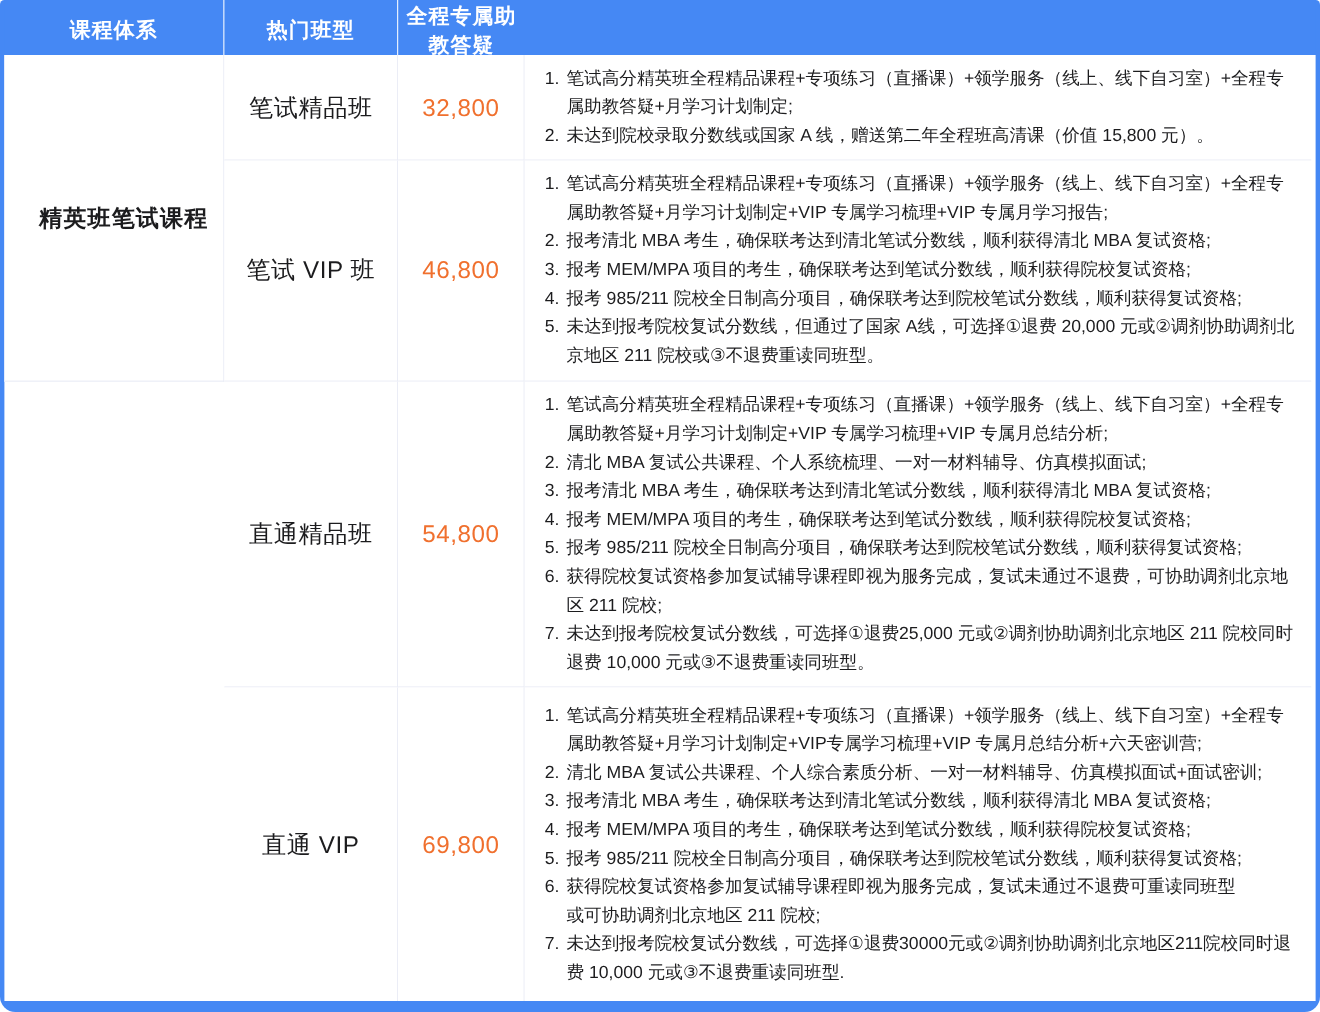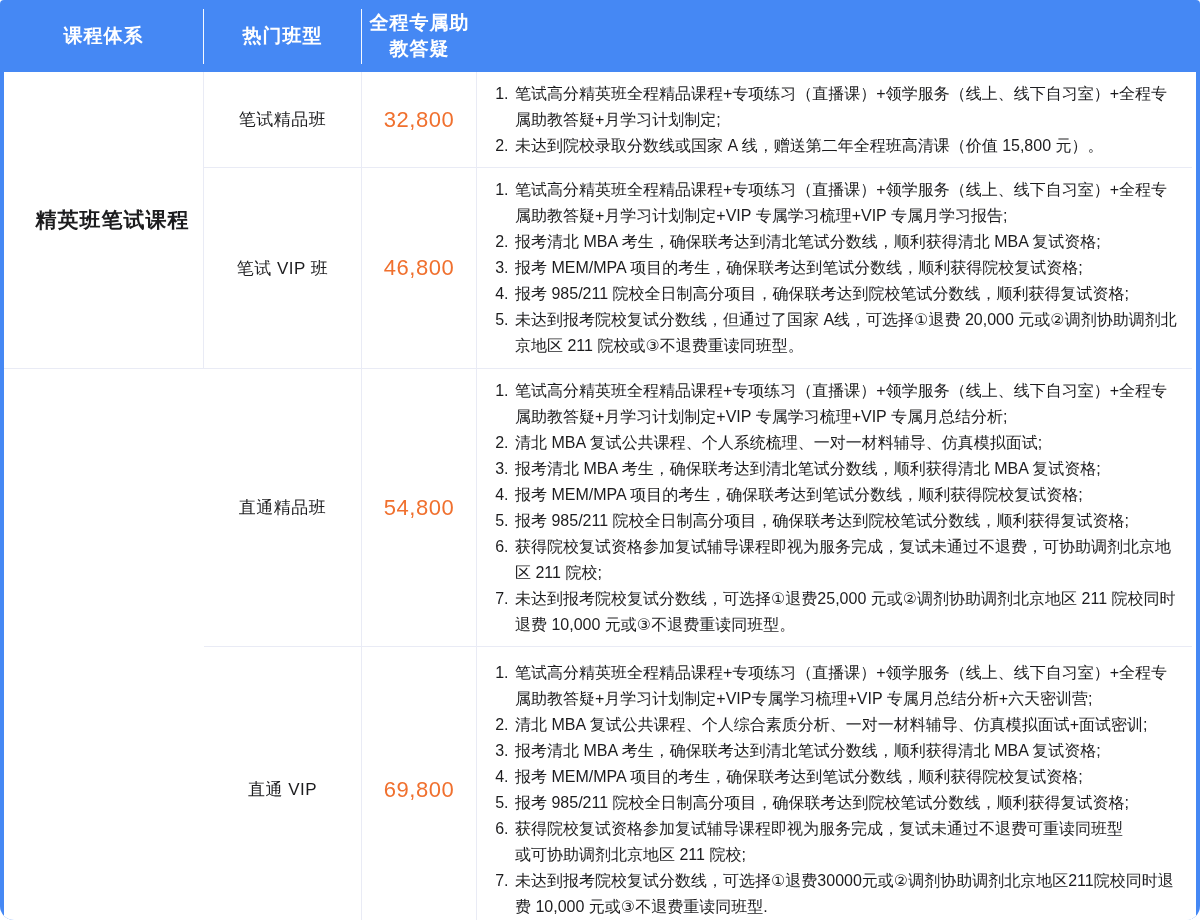--- a/index.html
+++ b/index.html
@@ -15,21 +15,21 @@
   .frame{
     width:1200px;height:920px;
     background:var(--header_bg);
     padding:0 4px 5px 4px;
     border-radius:4px 4px 14px 14px;
     overflow:hidden;
   }
   .header{
     display:grid;
     grid-template-columns:200px 158px 115px 715px;
-    height:72px;
+    height:50px;
     align-items:center;
     background:var(--header_bg);
   }
   .hcell{
     color:#FFFFFF;
     font-size:19px;
     font-weight:bold;
     text-align:center;
     height:55px;
     display:flex;align-items:center;justify-content:center;
@@ -58,21 +58,21 @@
   }
   .g1{grid-column:1;grid-row:1 / 3;padding-left:18px;}
   .g2{grid-column:1;grid-row:3 / 5;}
   .plus-badge{
     width:27px;height:27px;border-radius:50%;
     background:var(--plus_bg);
     display:flex;align-items:center;justify-content:center;
     font-size:17px;font-weight:bold;color:#1C1C1E;
     margin:10px auto;
   }
-  .class-cell{font-size:17px;letter-spacing:0.5px;}
+  .class-cell{font-size:22px;letter-spacing:0.5px;}
   .price-cell{
     color:var(--price);
     font-size:22px;
     font-weight:500;
     letter-spacing:0.5px;
   }
   .services-cell{
     justify-content:flex-start;
     padding:10px 14px 10px 12px;
   }

